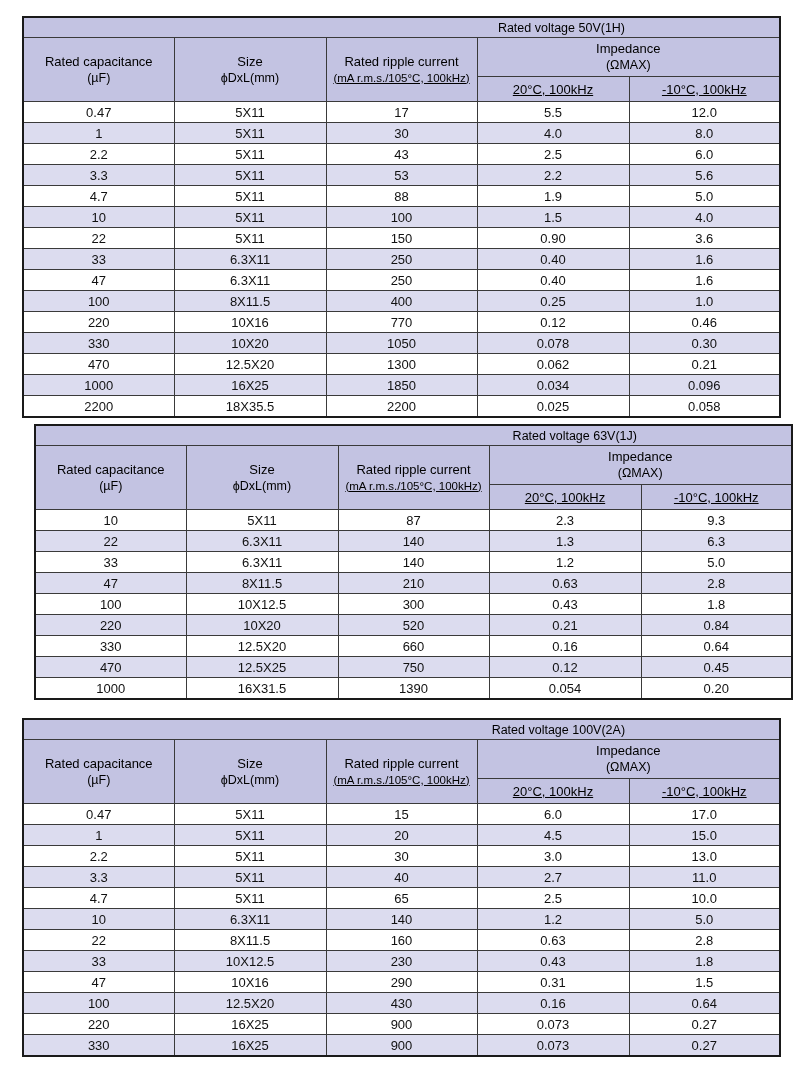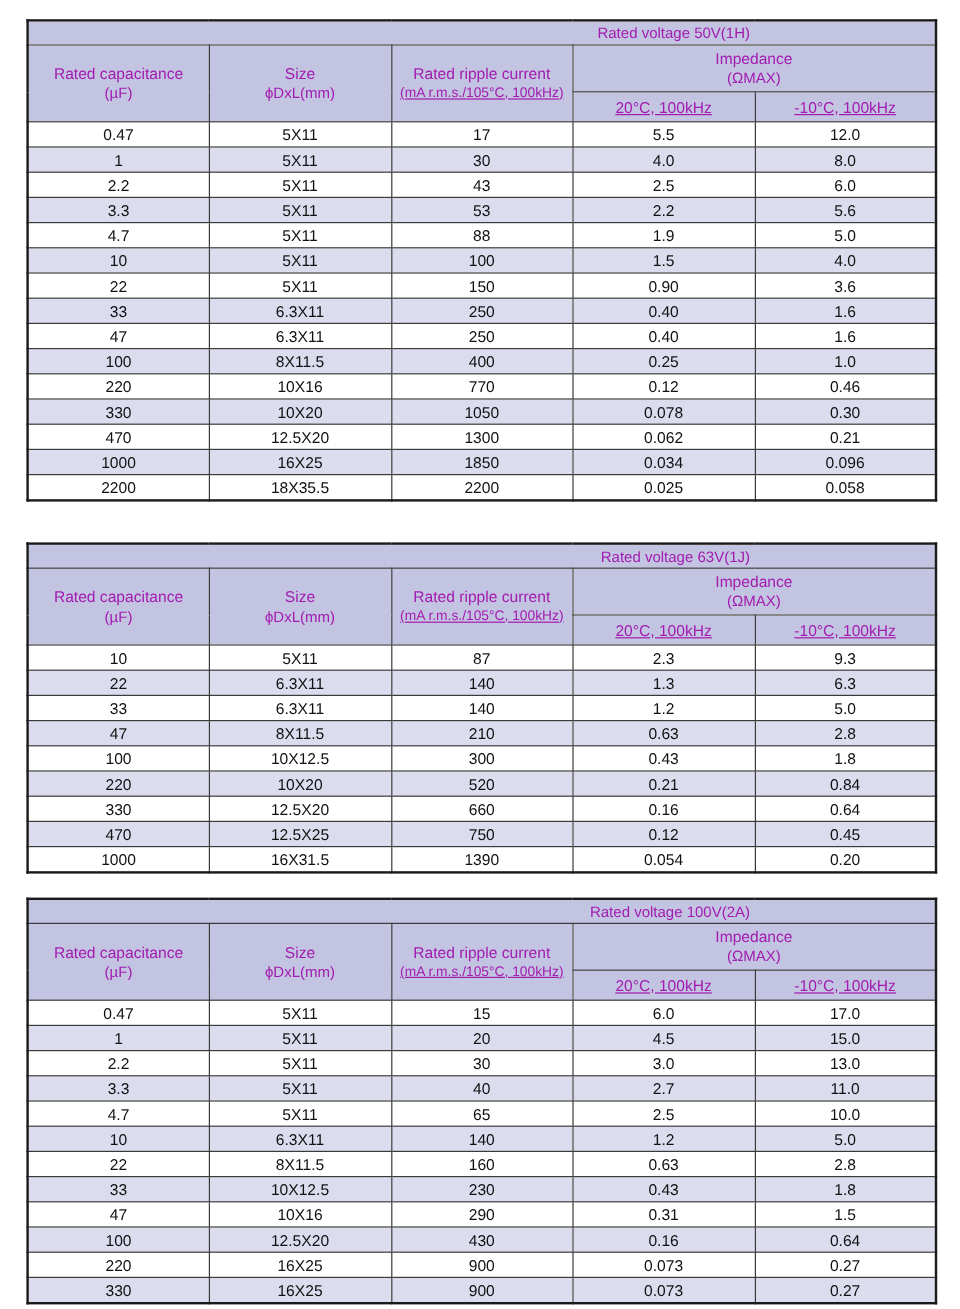--- a/index.html
+++ b/index.html
@@ -1,35 +1,35 @@
 <!DOCTYPE html>
 <html><head>
 <meta charset="utf-8">
 <style>
   html, body { margin: 0; padding: 0; background: #ffffff; }
   body { width: 800px; height: 1091px; position: relative; font-family: "Liberation Sans", sans-serif; color: #111; overflow: hidden; }
   .spec-table { position: absolute; left: 22px; width: 759px; border-collapse: collapse; table-layout: fixed; border: 2px solid #1a1a1a; }
   .spec-table td, .spec-table th { border: 1px solid #3a3a3a; padding: 0; text-align: center; font-weight: normal; overflow: hidden; white-space: nowrap; }
-  .spec-table th { background: #c3c3e2; color: #a21caf; }
+  .spec-table th { background: #c3c3e2; color: #000000; }
   .title-row th { height: 19px; font-size: 12.5px; text-align: right; padding-right: 154px; }
   .head-row th { height: 38px; font-size: 13px; line-height: 16px; }
   .head-row th .sub { font-size: 12.5px; }
   .head-row th .small { font-size: 11.5px; text-decoration: underline; }
   .sub-row th { height: 24px; font-size: 13px; text-decoration: underline; }
   .data-row td { height: 20px; font-size: 13px; }
   .data-row:nth-child(odd) td { background: #ffffff; }
   .data-row:nth-child(even) td { background: #dcdcef; }
   .col-cap { width: 151px; }
   .col-size { width: 152px; }
   .col-ripple { width: 151px; }
   .col-z20 { width: 152px; }
   .col-zm10 { width: 151px; }
   #t1 { top: 16px; }
-  #t2 { top: 452px; }
-  #t3 { top: 748px; }
+  #t2 { top: 424px; margin-left: 12px; }
+  #t3 { top: 718px; }
 </style>
 </head>
 <body>
 
   <table class="spec-table" id="t1">
     <colgroup>
       <col class="col-cap">
       <col class="col-size">
       <col class="col-ripple">
       <col class="col-z20">

